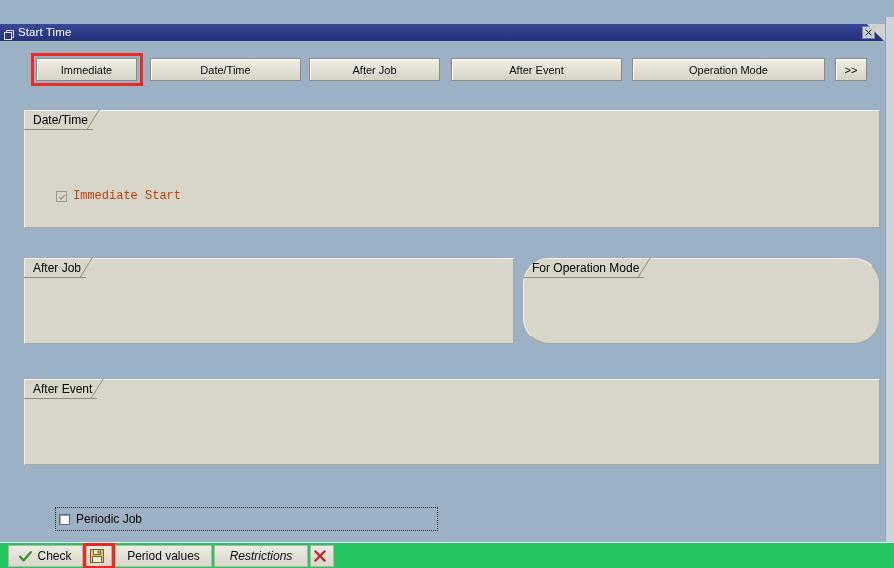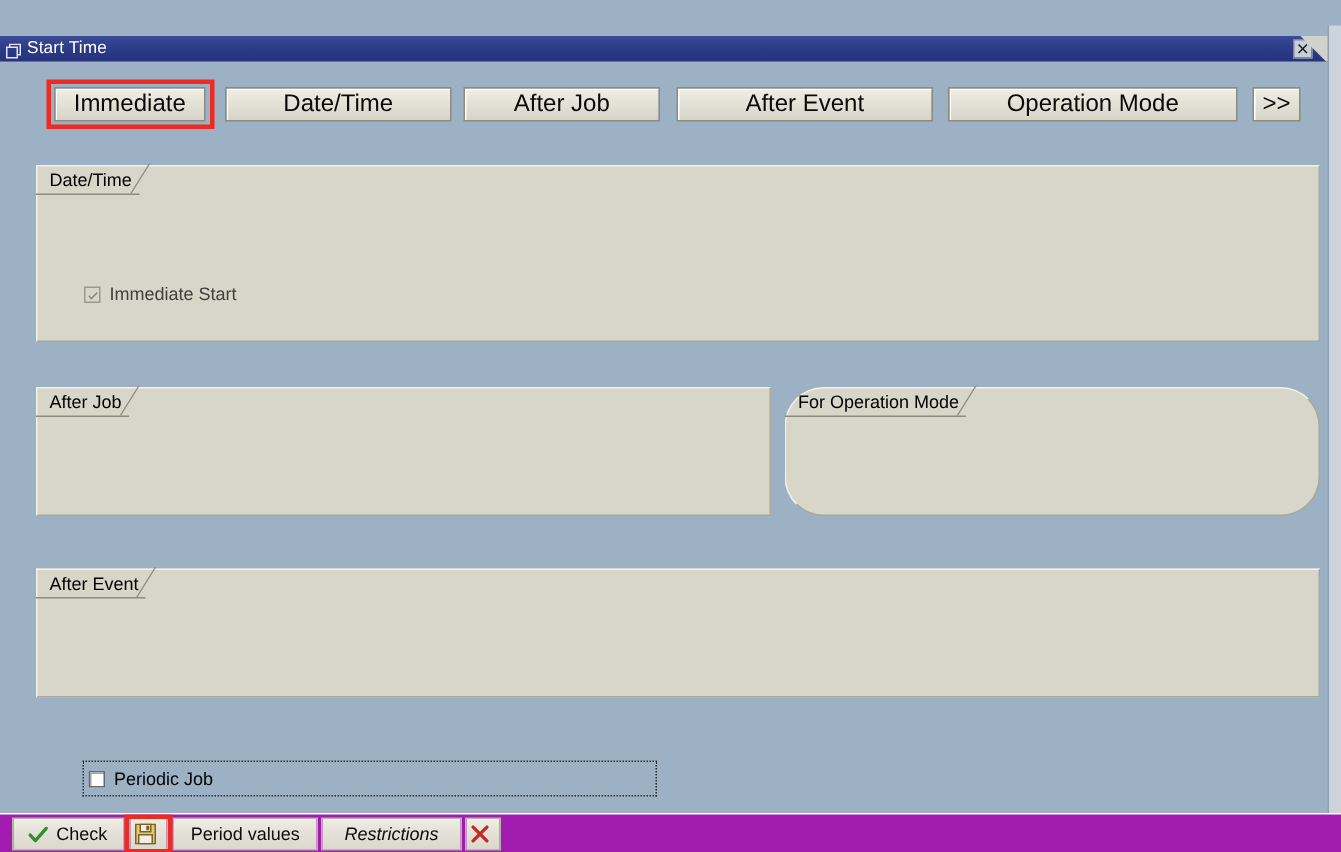--- a/index.html
+++ b/index.html
@@ -48,21 +48,21 @@
     position:absolute;right:8px;top:17px;width:1px;bottom:26px;background:#8fa2b2;
   }
 
   
   .tabbtn{
     position:absolute;top:58px;height:23px;
     background:linear-gradient(180deg,#f0eee6 0%,#e4e1d6 48%,#d6d3c7 100%);
     border:1px solid #8d8b80;
     box-sizing:border-box;
     display:flex;align-items:center;justify-content:center;
-    font-size:16px;color:#0a0a0a;
+    font-size:11px;color:#0a0a0a;
     box-shadow:inset 1px 1px 0 #ffffff;
     cursor:default;
     white-space:nowrap;
   }
   #hl-immediate{
     position:absolute;left:31px;top:53px;width:112px;height:33px;
     border:3px solid #ef2a20;box-sizing:border-box;
     pointer-events:none;
   }
 
@@ -105,32 +105,32 @@
     content:"";position:absolute;left:2px;top:3px;width:5px;height:2px;
     border-left:1.6px solid #8b8a80;border-bottom:1.6px solid #8b8a80;
     transform:rotate(-45deg);
   }
   .cbox.off{
     background:#ffffff;
     border:1px solid #5d6b78;
     box-shadow:inset 1px 1px 0 #9aa7b2;
   }
   .cblabel{font-size:12px;color:#000;white-space:nowrap;}
-  .cblabel.dim{color:#404040;}
+  .cblabel.dim{color:#c2410c;font-family:Liberation Mono, monospace;}
 
   #periodic-wrap{
     position:absolute;left:55px;top:507px;width:383px;height:24px;
     border:1px dotted #2a2a2a;box-sizing:border-box;
     display:flex;align-items:center;padding-left:3px;
   }
 
   
   #footer{
     position:absolute;left:0;bottom:0;width:894px;height:26px;
-    background:#a21caf;
+    background:#22c55e;
     border-top:1px solid #ffffff;
     box-sizing:border-box;
     margin-top:35px;
   }
   .fbtn{
     position:absolute;top:2px;height:22px;
     background:linear-gradient(180deg,#eeece3 0%,#e3e1d7 50%,#dbd8cd 100%);
     border:1px solid #b7b5aa;
     box-sizing:border-box;
     display:flex;align-items:center;justify-content:center;gap:5px;

